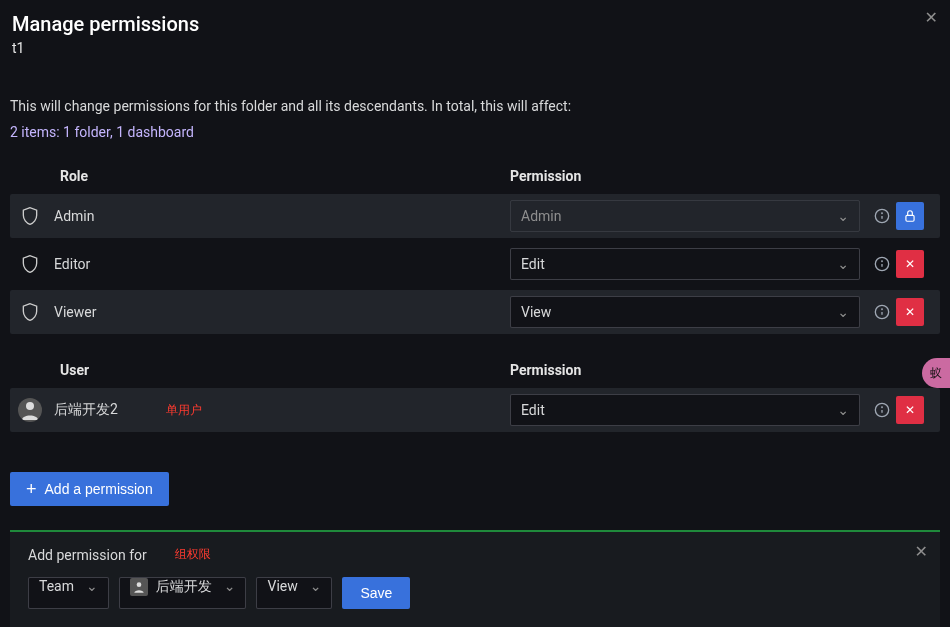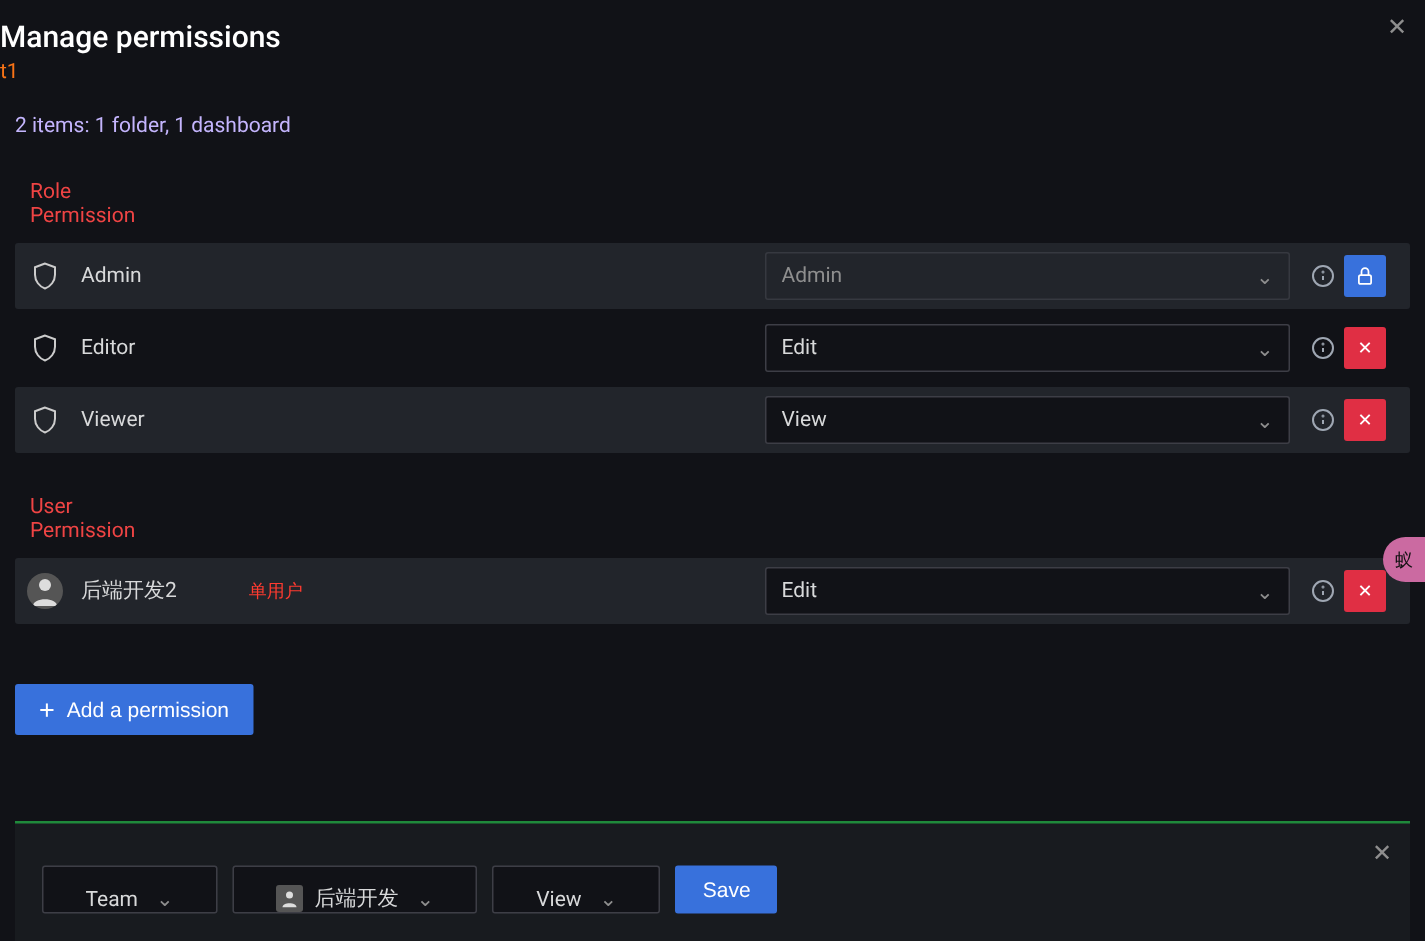--- a/index.html
+++ b/index.html
@@ -6,31 +6,31 @@
     body {
       background: #111217;
       color: #d8d9da;
       font-family: -apple-system, BlinkMacSystemFont, "Segoe UI", Roboto, sans-serif;
       font-size: 14px;
       width: 950px;
       height: 627px;
       overflow: hidden;
       position: relative;
     }
-    .modal-header { padding: 12px 16px 0 0; }
+    .modal-header { padding: 12px 16px 0 12px; }
     .modal-title { font-size: 20px; font-weight: 500; color: #fff; }
-    .modal-sub { color: #f97316; margin-top: 4px; }
+    .modal-sub { color: #e5e5e5; margin-top: 4px; }
     .close-x { position: absolute; top: 8px; right: 12px; color: #8e8e8e; cursor: pointer; font-size: 16px; }
 
     .body { padding: 10px 10px 0 10px; }
     .warn-text { color: #d8d9da; margin-top: 32px; }
     .warn-sub { color: #c4b5fd; margin-top: 10px; }
 
     .section { margin-top: 28px; }
-    .head-row { display: flex; padding: 0 0 10px 10px; color: #ef4444; font-weight: 400; flex-direction: column; }
+    .head-row { display: flex; padding: 0 0 10px 10px; color: #e5e5e5; font-weight: 700; }
     .col-icon { width: 40px; }
     .col-name { flex: 1; }
     .col-perm { width: 358px; }
     .col-info { width: 36px; }
     .col-act  { width: 36px; }
 
     .perm-row { display: flex; align-items: center; padding: 6px 8px; border-radius: 2px; margin-bottom: 4px; }
     .perm-row.alt { background: #22252b; }
 
     .role-icon, .avatar { width: 24px; height: 24px; display: flex; align-items: center; justify-content: center; }
@@ -49,41 +49,42 @@
     .act-btn { width: 28px; height: 28px; border-radius: 2px; display:flex; align-items:center; justify-content:center; cursor:pointer; }
     .act-lock { background:#3871dc; color:#fff; }
     .act-del  { background:#e02f44; color:#fff; font-size: 12px; }
 
     .btn-primary { background:#3871dc; color:#fff; border:none; border-radius:2px; padding: 0 16px; height:34px; display:inline-flex; align-items:center; gap:8px; cursor:pointer; font-size:14px; }
     .btn-primary .plus { font-size:18px; line-height:0; }
 
     .add-panel { margin-top: 16px; border-top: 2px solid #1f8a3b; background: #181b1f; padding: 14px 18px 18px 18px; position: fixed; bottom: 0; left: 10px; right: 10px; }
     .add-panel-title { color:#d8d9da; display:flex; align-items:center; gap:28px; }
     .add-row { display:flex; gap:10px; margin-top:14px; align-items:center; }
-    .mini-select { height:32px; background:#111217; border:1px solid rgba(204,204,220,0.24); border-radius:2px; display:flex; align-items:flex-end; gap:8px; padding:0 28px; color:#d8d9da; cursor:pointer; }
+    .mini-select { height:32px; background:#111217; border:1px solid rgba(204,204,220,0.24); border-radius:2px; display:flex; align-items:flex-start; gap:8px; padding:0 10px; color:#d8d9da; cursor:pointer; }
     .mini-select .chev { margin-left: 4px; }
     .mini-avatar { width:18px; height:18px; background:#555; border-radius:2px; display:flex; align-items:center; justify-content:center; }
     .mini-avatar svg { width:14px; height:14px; }
     .panel-close { position:absolute; right:12px; top:10px; color:#8e8e8e; cursor:pointer; font-size:16px; }
 
     .float-badge { position:absolute; right:0; top:358px; width:28px; height:30px; background:#cb6aa1; border-radius:15px 0 0 15px; display:flex; align-items:center; justify-content:center; color:#111; font-size:12px; }
 
     .add-btn-row { margin: 40px 0 100px 0; }
   </style>
 </head>
 <body>
 
 <span class="close-x">✕</span>
 
 <div class="modal-header">
   <div class="modal-title">Manage permissions</div>
   <div class="modal-sub">t1</div>
 </div>
 
 <div class="body">
+  <div class="warn-text">This will change permissions for this folder and all its descendants. In total, this will affect:</div>
   <div class="warn-sub">2 items: 1 folder, 1 dashboard</div>
 
   <div class="section">
     <div class="head-row">
       <div class="col-icon"></div>
       <div class="col-name">Role</div>
       <div class="col-perm">Permission</div>
       <div class="col-info"></div>
       <div class="col-act"></div>
     </div>
@@ -217,20 +218,24 @@
   <div class="add-btn-row">
     <button class="btn-primary">
       <span class="plus">+</span>
       <span>Add a permission</span>
     </button>
   </div>
 </div>
 
 <div class="add-panel">
   <span class="panel-close">✕</span>
+  <div class="add-panel-title">
+    <span>Add permission for</span>
+    <span class="annotation">组权限</span>
+  </div>
   <div class="add-row">
     <div class="mini-select">
       <span>Team</span>
       <span class="chev">⌄</span>
     </div>
     <div class="mini-select">
       <span class="mini-avatar">
         <svg viewBox="0 0 24 24">
             <circle cx="12" cy="8" r="4" fill="#ddd"></circle>
             <path d="M4 22 C4 16 20 16 20 22 Z" fill="#ddd"></path>

